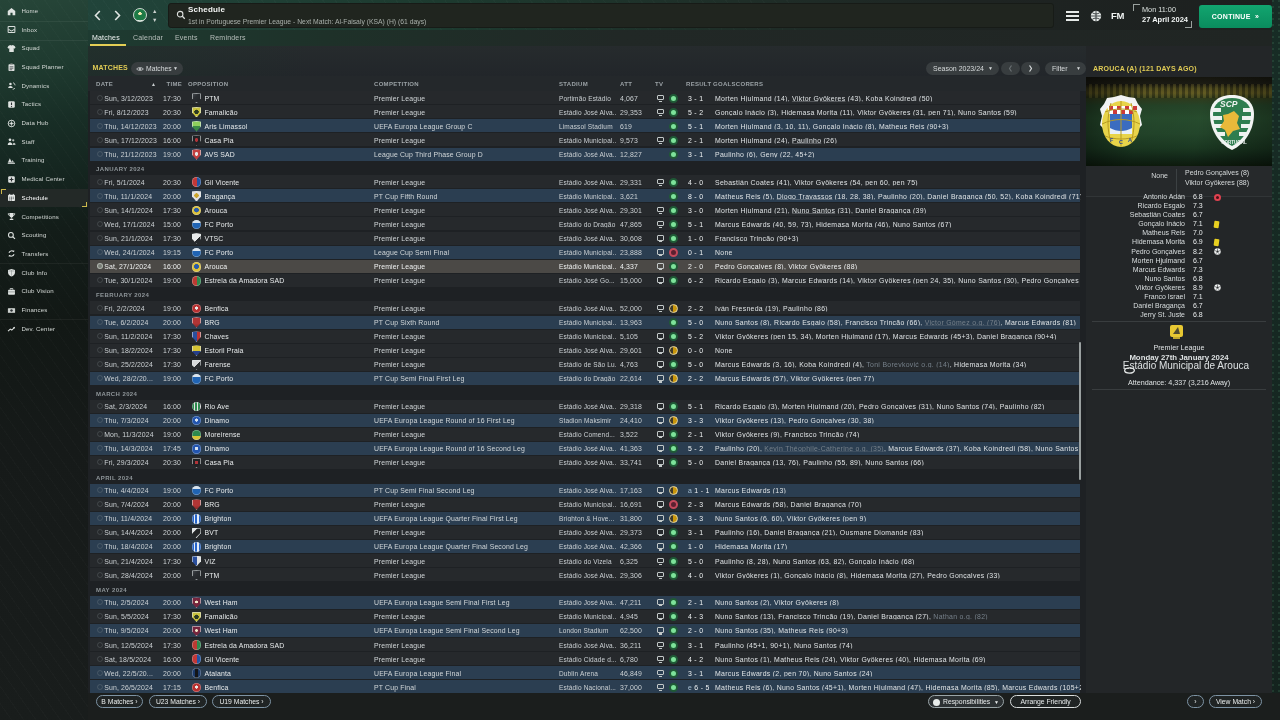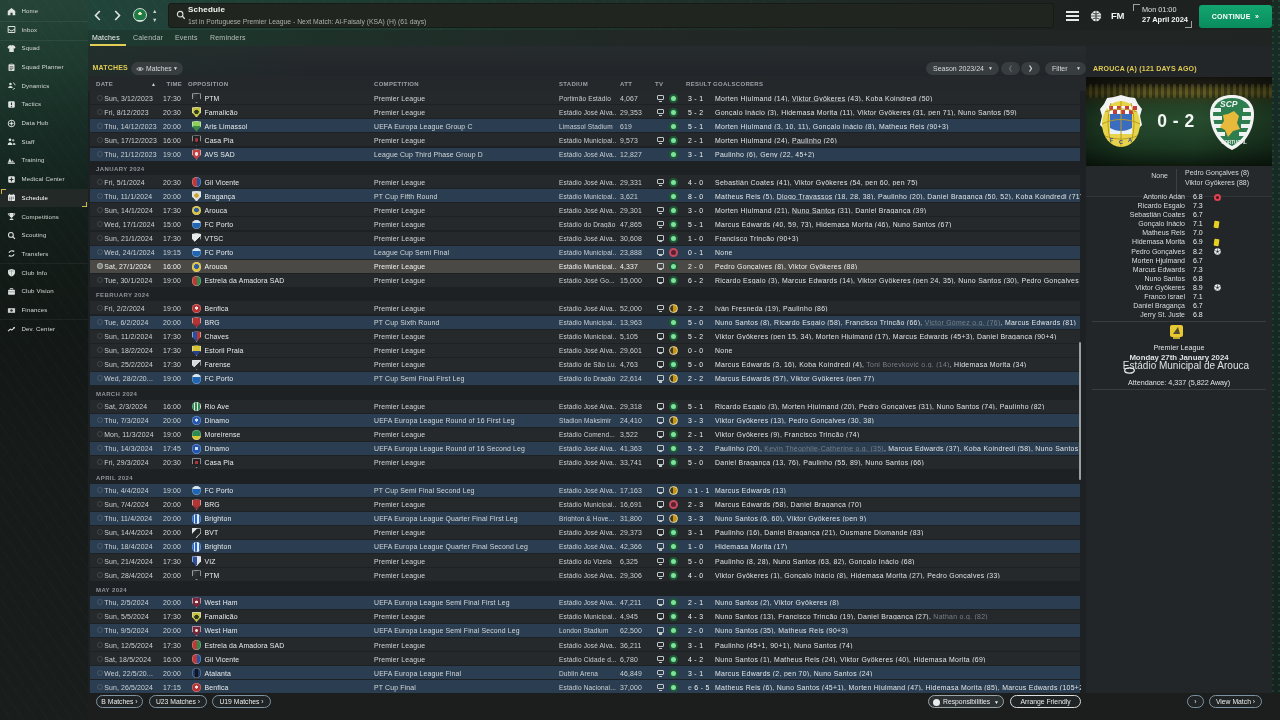--- a/index.html
+++ b/index.html
@@ -778,21 +778,21 @@
 <span id="sub">1st in Portuguese Premier League - Next Match: Al-Faisaly (KSA) (H) (61 days)</span>
 
 <span class="tr-ico" style="left:1066px;top:11px;width:13px;height:2px;background:#e5e9e7;box-shadow:0 4px 0 #e5e9e7,0 8px 0 #e5e9e7;"></span>
 <svg class="tr-ico" style="left:1090px;top:10px;" width="12" height="12" viewBox="0 0 13 13">
       <circle cx="6.5" cy="6.5" r="5.6" fill="#e8ecea"></circle>
       <path d="M6.5 0.9v11.2M0.9 6.5h11.2M2.3 2.8c2.6 2 5.8 2 8.4 0M2.3 10.2c2.6-2 5.8-2 8.4 0" stroke="#23282a" stroke-width="0.9" fill="none"></path>
     </svg>
 <span class="tr-ico" style="left:1111px;top:10px;color:#f0f3f2;font-weight:bold;font-size:9.5px;letter-spacing:-0.3px;">FM</span>
 <span class="tr-ico" style="left:1133px;top:4px;width:7px;height:7px;border-left:1px solid #9aa19e;border-top:1px solid #9aa19e;"></span>
 <span class="tr-ico" style="left:1185px;top:21px;width:7px;height:7px;border-right:1px solid #9aa19e;border-bottom:1px solid #9aa19e;"></span>
-<span class="tr-ico" style="left:1142px;top:5px;font-size:7.3px;color:#dbe1de;">Mon 01:00</span>
+<span class="tr-ico" style="left:1142px;top:5px;font-size:7.3px;color:#dbe1de;">Mon 11:00</span>
 <span class="tr-ico" style="left:1142px;top:15px;font-size:7.5px;font-weight:bold;color:#f2f5f4;">27 April 2024</span>
 <div id="continue">CONTINUE&nbsp;&nbsp;»</div>
 
 <span class="tab" style="left:92px;color:#f0f3f2;">Matches</span>
 <span class="abs" style="left:90px;top:43.5px;width:36px;height:2px;background:#e3ce55;z-index:3;"></span>
 <span class="tab" style="left:133px;">Calendar</span>
 <span class="tab" style="left:175px;">Events</span>
 <span class="tab" style="left:210px;">Reminders</span>
 
 <span class="abs" style="left:92.5px;top:64px;font-size:7px;font-weight:bold;color:#e0cb55;letter-spacing:0.2px;z-index:2;">MATCHES</span>
@@ -831,21 +831,20 @@
         <text x="31" y="50" font-size="5.5" fill="#2a4a9a" font-weight="bold">A</text>
   </svg>
   <svg style="position:absolute;left:122px;top:48px;z-index:5;" width="48" height="58" viewBox="0 0 48 58">
     <path d="M24 1C37 1 46 8 46 20c0 16-9 30-22 36C11 50 2 36 2 20 2 8 11 1 24 1Z" fill="#f2f4f3"></path>
     <path d="M24 4C35 4 43 10 43 20c0 14-8 27-19 32C13 47 5 34 5 20 5 10 13 4 24 4Z" fill="#2e7d4f"></path>
     <path d="M5 14h8v4H5zM5 22h9v4H5zM6 30h9v4H6zM9 38h8v4H9zM35 14h8v4h-8zM34 22h9v4h-9zM33 30h9v4h-9zM31 38h8v4h-8z" fill="#eef2f0"></path>
     <text x="12" y="13" font-size="8.5" fill="#eef2f0" font-weight="bold" font-style="italic">SCP</text>
     <path d="M20 20l6-3 5 5-2 7 3 6-7 2-5 6-3-7-5-3 4-6-1-6Z" fill="#e8b93a"></path>
     <text x="13.5" y="50" font-size="4.5" fill="#eef2f0" font-weight="bold">PORTUGAL</text>
   </svg>
-  <span class="score">0 - 2</span>
   <div id="scorebar">
     <span class="none">None</span>
         <span class="vline"></span>
     <span class="sc1">Pedro Gonçalves (8)<br>Viktor Gyökeres (88)</span>
   </div>
 <div class="rrow" style="top:147.1px;">
         <span class="rname">Antonio Adán</span>
         <span class="rsc">6.8</span>
         <span class="ric red2"></span>
       </div>
@@ -922,21 +921,21 @@
         <rect x="0" y="0" width="13" height="12" rx="2" fill="#e8c832"></rect>
         <path d="M3 9 8 2l2 7z" fill="#2a2d2f" opacity="0.8"></path>
         <rect x="3" y="12.2" width="7" height="1.6" fill="#e8c832"></rect>
       </svg>
   <span class="rinfo" style="top:297px;font-size:7.2px;">Premier League</span>
   <span class="rinfo" style="top:306.5px;font-size:7.8px;font-weight:bold;">Monday 27th January 2024</span>
   <span class="rinfo" style="top:314px;font-size:10px;">&nbsp;&nbsp;&nbsp;&nbsp;&nbsp;Estádio Municipal de Arouca</span>
   <svg style="position:absolute;left:38px;top:320.5px;" width="11" height="7" viewBox="0 0 12 7">
         <ellipse cx="6" cy="3.5" rx="5.3" ry="2.9" fill="none" stroke="#e5e8e8" stroke-width="1.4"></ellipse>
       </svg>
-  <span class="rinfo" style="top:332px;font-size:7.2px;">Attendance: 4,337 (5,822 Away)</span>
+  <span class="rinfo" style="top:332px;font-size:7.2px;">Attendance: 4,337 (3,216 Away)</span>
   <span class="rline" style="top:343px;"></span>
 </div>
 <div id="sbar"></div>
 
 <div id="botbar"></div>
 <span class="btn" style="left:96px;top:695px;width:47px;">B Matches ›</span>
 <span class="btn" style="left:149px;top:695px;width:58px;">U23 Matches ›</span>
 <span class="btn" style="left:212px;top:695px;width:59px;">U19 Matches ›</span>
 <span class="btn" style="left:928px;top:695px;width:76px;background:#2c3133;border-color:#9aa5a8;">
   <span style="position:absolute;left:4px;top:2.5px;width:7px;height:7px;border-radius:50%;background:#e8ecea;"></span>

